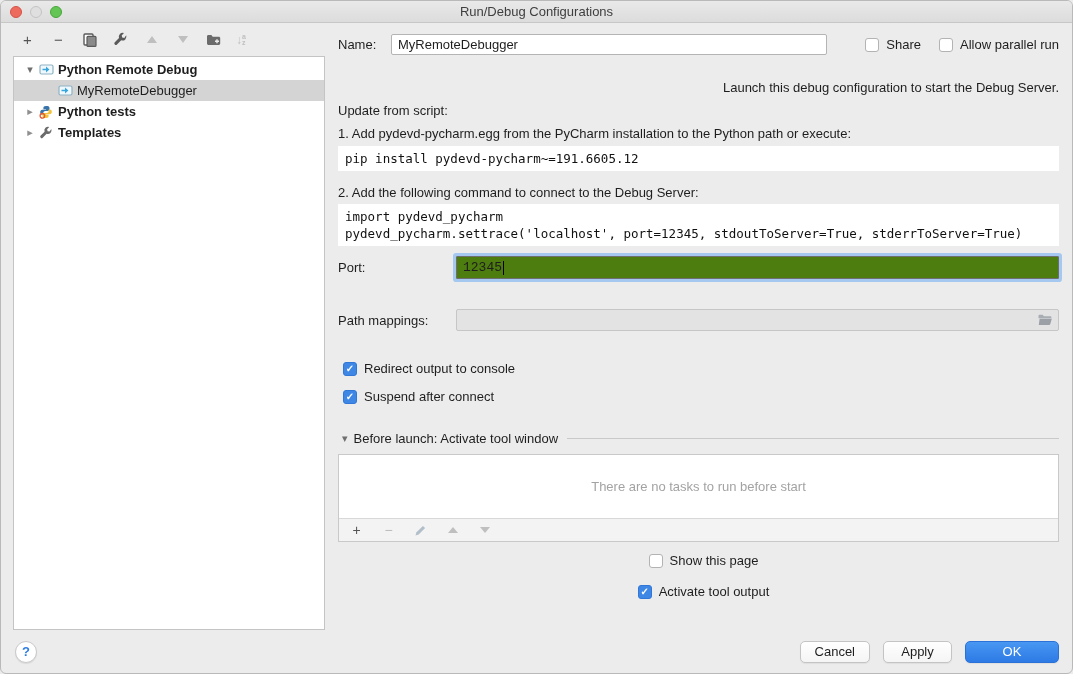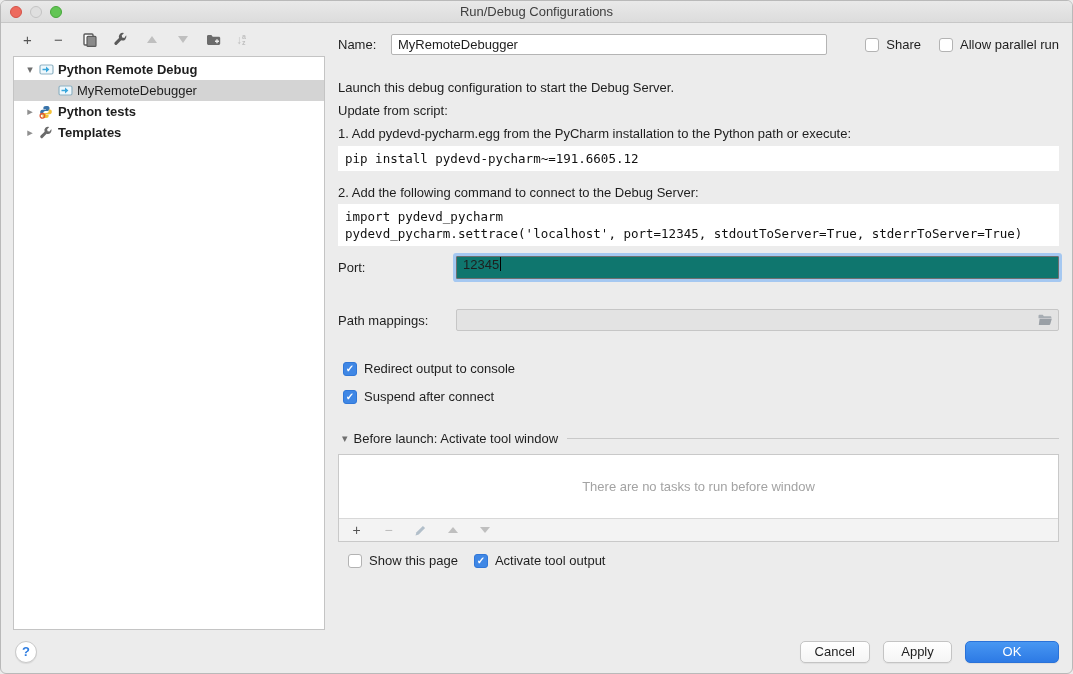--- a/index.html
+++ b/index.html
@@ -48,51 +48,51 @@
   .field { height:21px; border:1px solid #b4b4b4; border-radius:2px; background:#fff; font-family:"Liberation Sans",sans-serif; font-size:13px; padding:0 6px; color:#1e1e1e; }
   input.field { outline:none; }
   .name-input { width:436px; }
   .top-checks { margin-left:auto; display:flex; align-items:center; gap:18px; }
 
   .checkwrap { display:flex; align-items:center; gap:7px; white-space:nowrap; }
   .cbox { width:14px; height:14px; border:1px solid #b3b3b3; border-radius:3px; background:#fff; flex:none; display:flex; align-items:center; justify-content:center; }
   .cbox.checked { background:#3f87e5; border-color:#3077d8; color:#fff; font-size:10px; font-weight:bold; }
 
   .para { margin-top:10px; line-height:13px; }
-  .para.first { margin-top:26px; }
+  .para.first { margin-top:26px;text-align:right; }
   .codeblock { margin-top:6px; background:#ffffff; padding:4px 7px; font-family:"DejaVu Sans Mono","Liberation Mono",monospace; font-size:12.5px; line-height:17px; color:#111; white-space:pre; }
   .codeblock.step2gap { margin-top:5px; }
   .step2 { margin-top:15px; }
 
   .form-row { display:flex; align-items:center; margin-top:10px; }
   .form-row .lbl { width:118px; flex:none; }
   .form-row.hostrow { margin-top:13px; }
   .form-row .grow { flex:1; }
-  .focusfield { display:flex; align-items:flex-start; height:23px; background:#0f766e; border:1px solid #6f6f6f; border-radius:1px; box-shadow:0 0 0 3px #a5c8f1; padding:0 6px; }
+  .focusfield { display:flex; align-items:center; height:23px; background:#4d7c0f; border:1px solid #6f6f6f; border-radius:1px; box-shadow:0 0 0 3px #a5c8f1; padding:0 6px;font-family:Liberation Mono, monospace; }
   .caret { display:inline-block; width:1px; height:14px; background:#000; margin-left:1px; }
   .pathrow { margin-top:30px; }
   .disfield { position:relative; height:22px; background:#e3e3e3; border:1px solid #c6c6c6; border-radius:2px; }
   .disfield .foldericon { position:absolute; right:5px; top:3px; }
 
   .chk-stack { margin-top:30px; }
   .chk-stack .checkwrap { margin-top:0; padding-left:5px; }
   .chk-stack .checkwrap + .checkwrap { margin-top:13px; }
 
   .section-head { margin-top:27px; display:flex; align-items:center; padding-left:4px; }
   .section-head .tri { color:#6f6f6f; font-size:11px; margin-right:6px; }
   .section-head .rule { flex:1; border-top:1px solid #c9c9c9; margin-left:9px; }
 
   .tasks-box { margin-top:8px; border:1px solid #c9c9c9; background:#fff; }
   .tasks-empty { height:63px; display:flex; align-items:center; justify-content:center; color:#a3a3a3; }
   .tasks-toolbar { height:23px; background:#f3f3f3; border-top:1px solid #d8d8d8; display:flex; align-items:center; gap:15px; padding-left:9px; }
   .tasks-toolbar .tbtn { font-size:14px; }
   .mini-tri-up { width:0; height:0; border-left:5px solid transparent; border-right:5px solid transparent; border-bottom:6px solid #bfbfbf; }
   .mini-tri-down { width:0; height:0; border-left:5px solid transparent; border-right:5px solid transparent; border-top:6px solid #bfbfbf; }
 
-  .bottom-checks { margin-top:11px; display:flex; align-items:center; gap:16px; padding-left:10px; }
+  .bottom-checks { margin-top:11px; display:flex; align-items:center; gap:16px; padding-left:10px;flex-direction:column; }
 
   
   .footer { position:absolute; left:14px; right:13px; bottom:10px; height:23px; display:flex; align-items:center; }
   .helpbtn { width:22px; height:22px; border-radius:50%; background:#fff; border:1px solid #c9c9c9; color:#2f7de1; font-size:13px; font-weight:bold; display:flex; align-items:center; justify-content:center; box-shadow:0 1px 1px rgba(0,0,0,.08); }
   .btns { margin-left:auto; display:flex; gap:13px; }
   .btn { min-width:69px; height:22px; padding:0 14px; border:1px solid #c4c4c4; border-radius:5px; background:linear-gradient(#ffffff,#f5f5f5); font-size:13px; color:#1e1e1e; display:flex; align-items:center; justify-content:center; box-shadow:0 1px 1px rgba(0,0,0,.06); }
   .btn.primary { background:linear-gradient(#4897f2,#2d7ae5); border-color:#2a72d8; color:#fff; width:94px; }
 
   svg { display:block; }
 </style>
@@ -253,21 +253,21 @@
         </label>
       </div>
 
       <div class="section-head">
         <span class="tri">▾</span>
         <span>Before launch: Activate tool window</span>
         <span class="rule"></span>
       </div>
 
       <div class="tasks-box">
-        <div class="tasks-empty">There are no tasks to run before window</div>
+        <div class="tasks-empty">There are no tasks to run before start</div>
         <div class="tasks-toolbar">
           <div class="tbtn">+</div>
           <div class="tbtn disabled">−</div>
           <div class="tbtn disabled">
             <svg width="13" height="13" viewBox="0 0 13 13">
                 <path d="M1.5 11.5l1-3.2 6.4-6.4 2.2 2.2-6.4 6.4z" fill="#b2bfca"></path>
               </svg>
           </div>
           <div class="tbtn disabled">
               <div class="mini-tri-up"></div>

